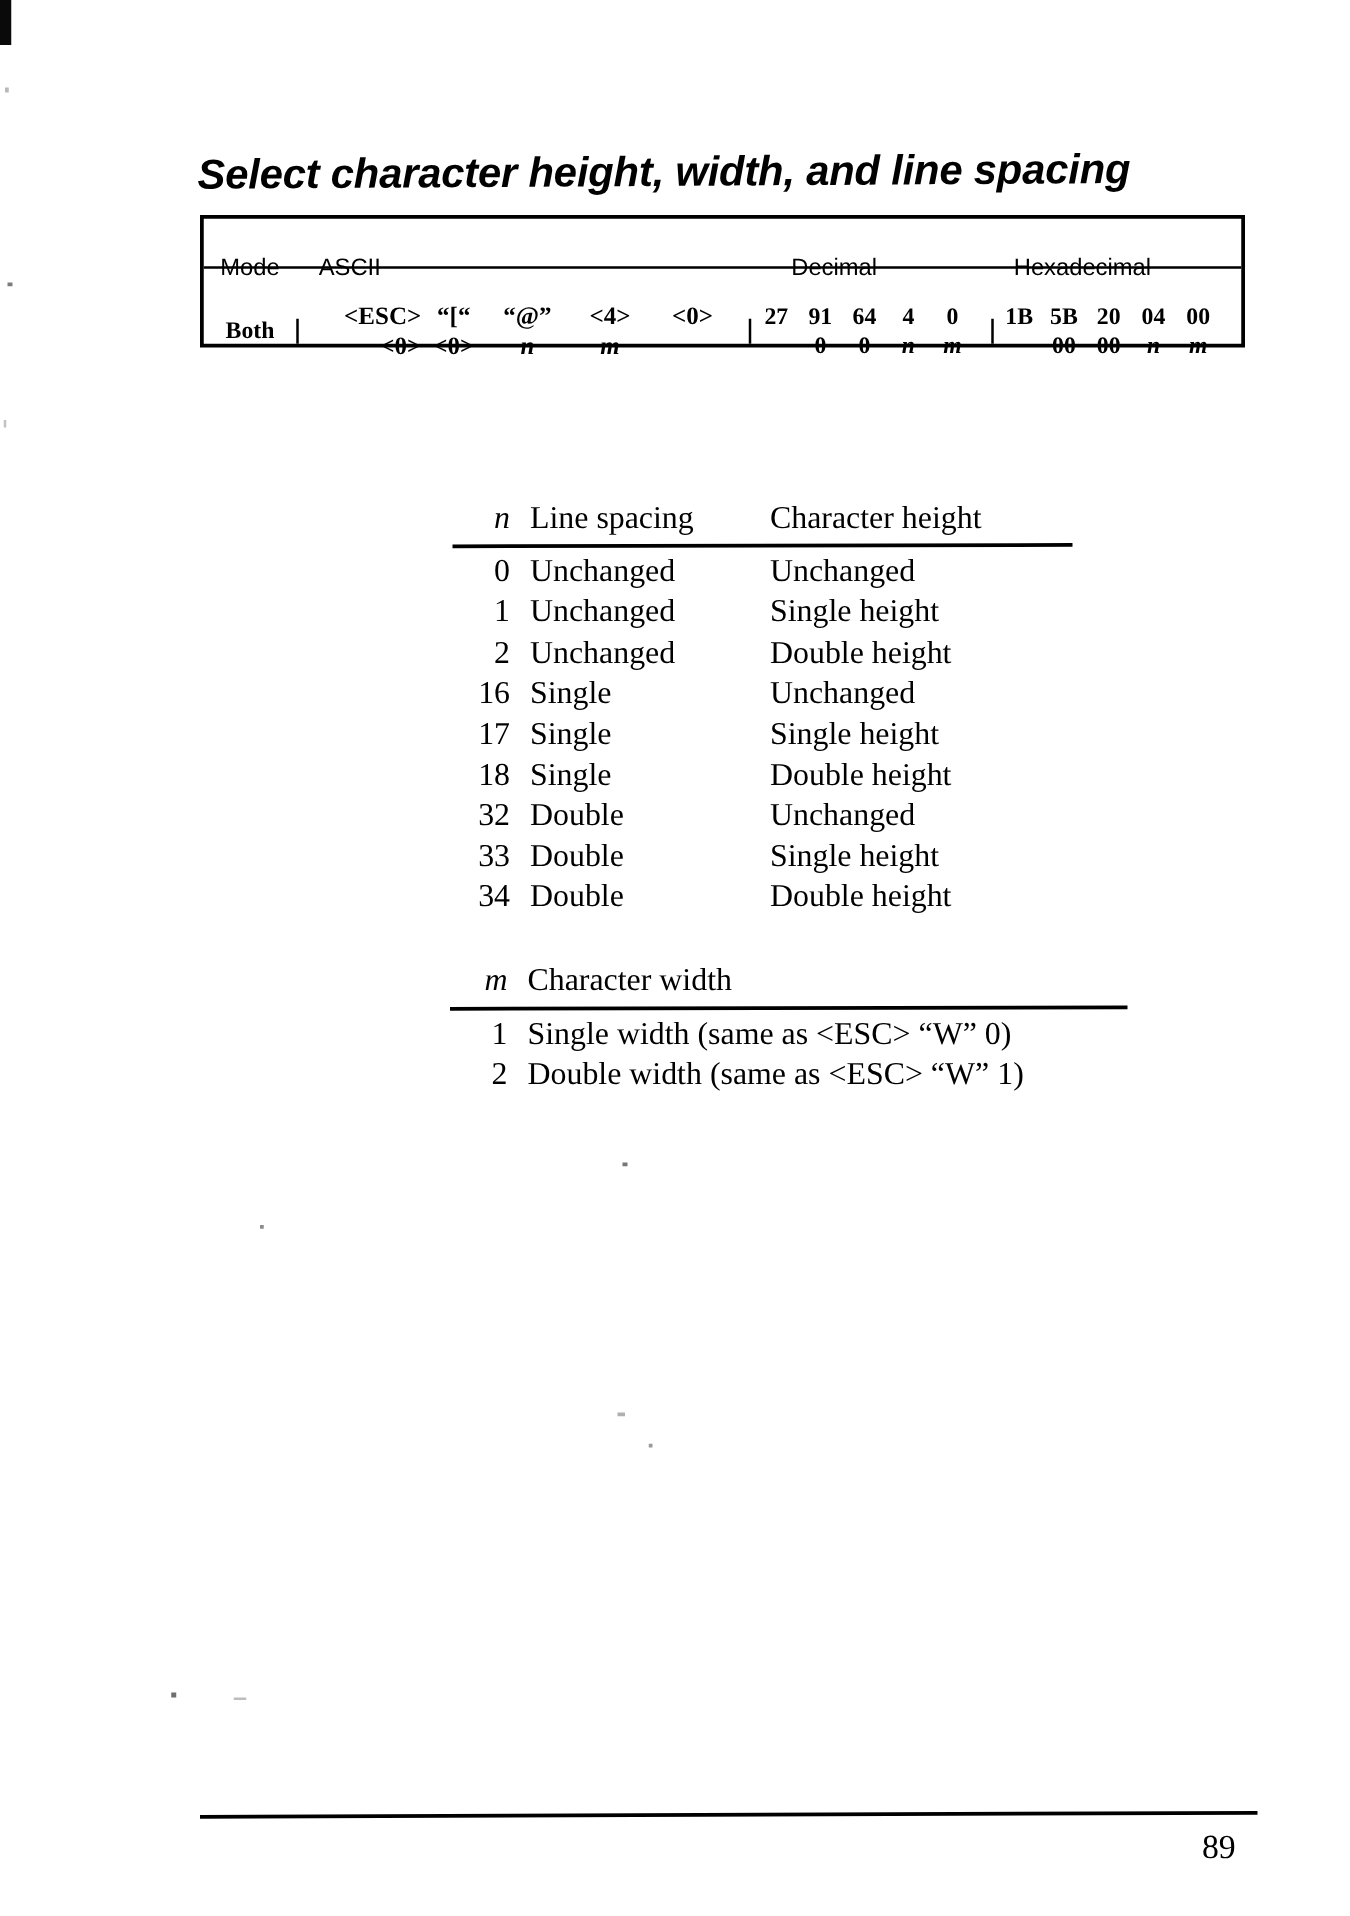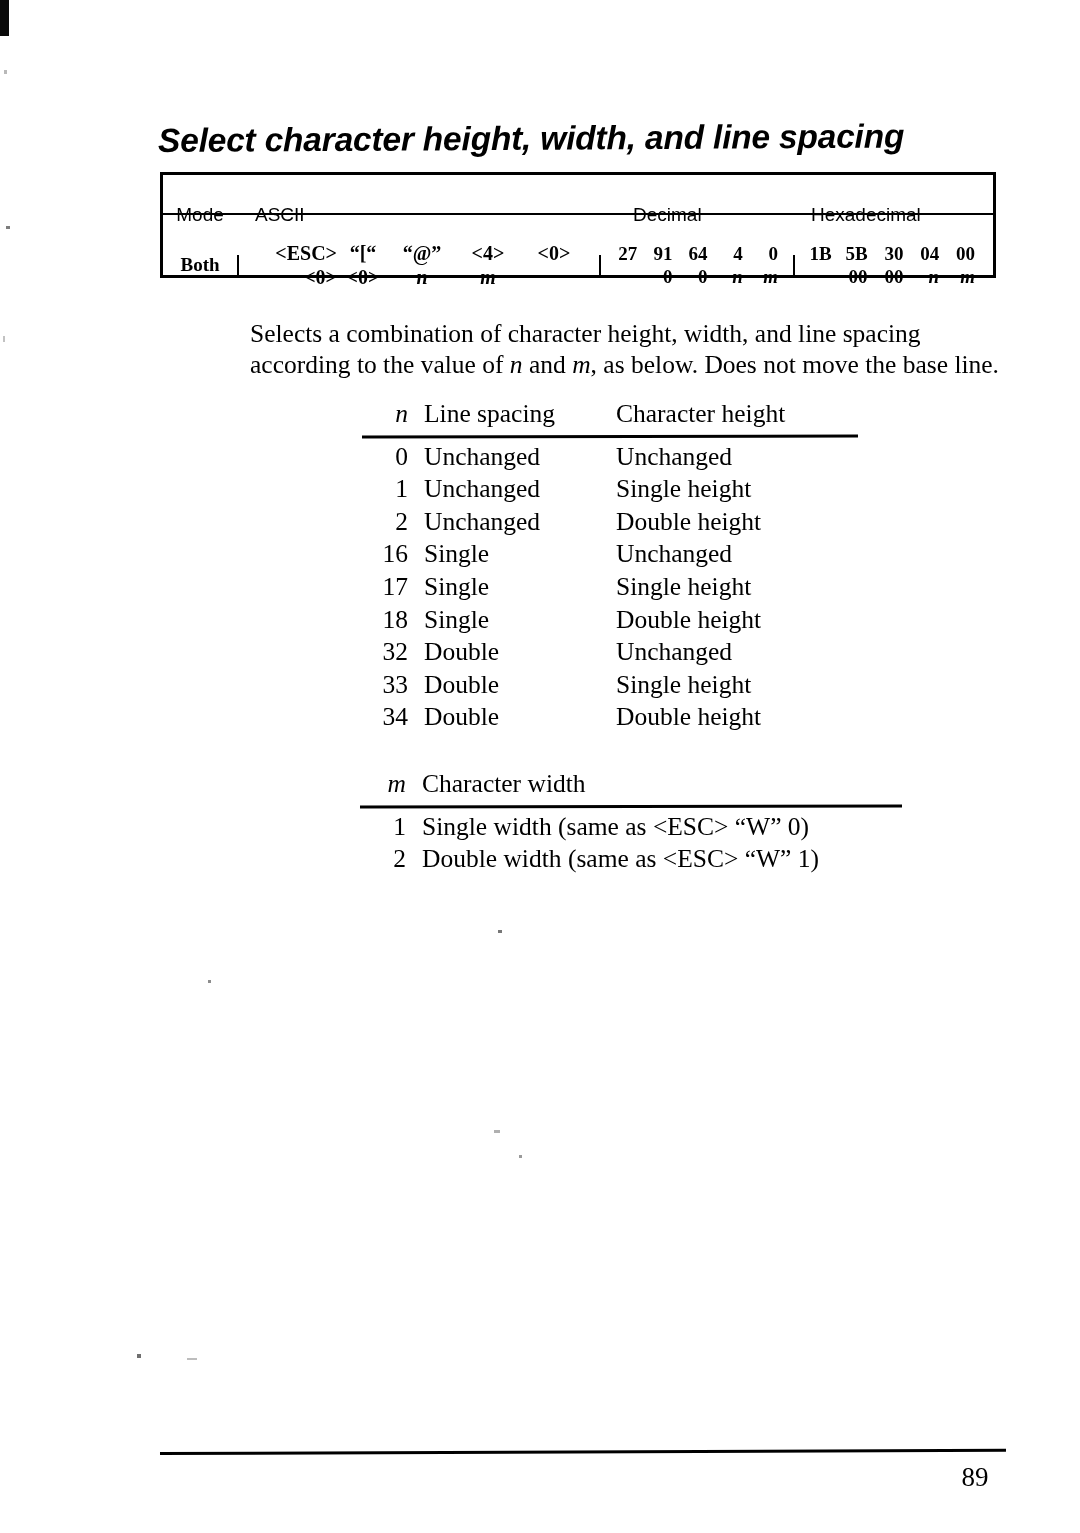--- a/index.html
+++ b/index.html
@@ -132,21 +132,21 @@
   .ascii-line1 span:nth-child(3) { width: 66px; }
   .ascii-line1 span:nth-child(4) { width: 66px; }
   .ascii-line1 span:nth-child(5) { width: 66px; }
   .ascii-line2 span:nth-child(1) { width: 86px; text-align:right; }
   .ascii-line2 span:nth-child(2) { width: 52px; }
   .ascii-line2 span:nth-child(3) { width: 66px; }
   .ascii-line2 span:nth-child(4) { width: 66px; }
 
   
   .num-line { padding: 1px 12px 0 4px; }
-  .num-line span { width: 34px; text-align: right; padding-right: 3px; font-size: 19px; }
+  .num-line span { width: 34px; text-align: center; padding-right: 3px; font-size: 19px; }
   .hex-line span { width: 36px; }
   .num-line.dec-line1 span:nth-child(4),
   .num-line.dec-line1 span:nth-child(5) { }
   .it { font-style: italic; font-family: "Liberation Serif", serif; }
 
   
   .para {
     position: absolute;
     left: 250px;
     top: 292px;
@@ -272,38 +272,35 @@
           <span>0</span>
           <span class="it">n</span>
           <span class="it">m</span>
         </div>
       </div>
 
       <div class="cell c-hex">
         <div class="seq num-line hex-line">
           <span>1B</span>
           <span>5B</span>
-          <span>30</span>
+          <span>20</span>
           <span>04</span>
           <span>00</span>
         </div>
         <div class="seq num-line hex-line">
           <span style="visibility:hidden">00</span>
           <span>00</span>
           <span>00</span>
           <span class="it">n</span>
           <span class="it">m</span>
         </div>
       </div>
     </div>
   </div>
 
-  <p class="para"><span>Selects a combination of character height, width, and line spacing</span>
-    <span>according to the value of </span><em>n</em><span> and </span><em>m</em><span>, as below. Does not move the base</span>
-    <span>line.</span></p>
 
   <div class="subtable n-table">
     <div class="st-head">
       <div class="col-key">n</div>
       <div class="col-mid">Line spacing</div>
       <div class="col-last">Character height</div>
     </div>
     <div class="st-rule"></div>
     <div class="st-rows">
       <div class="st-row">

